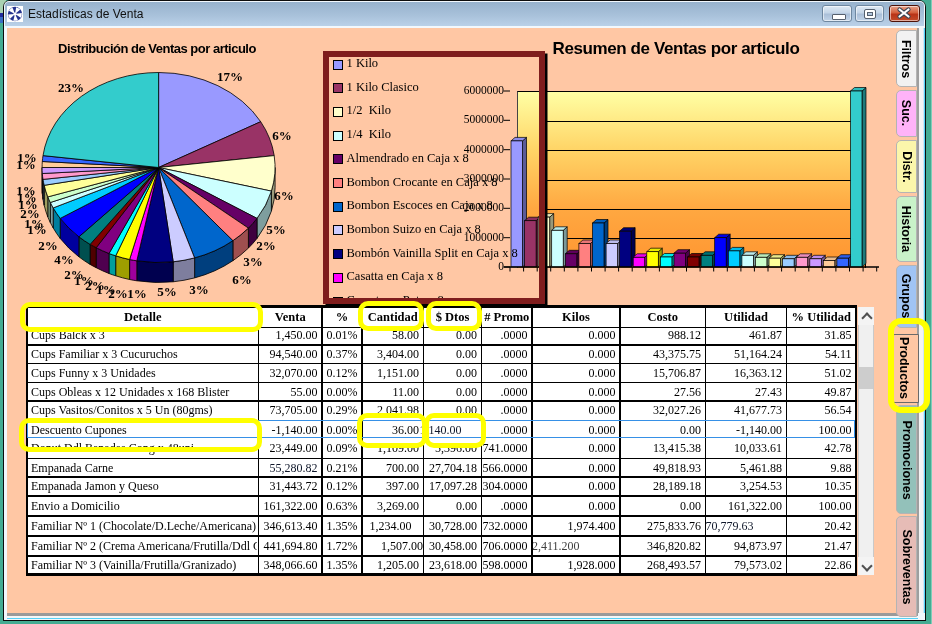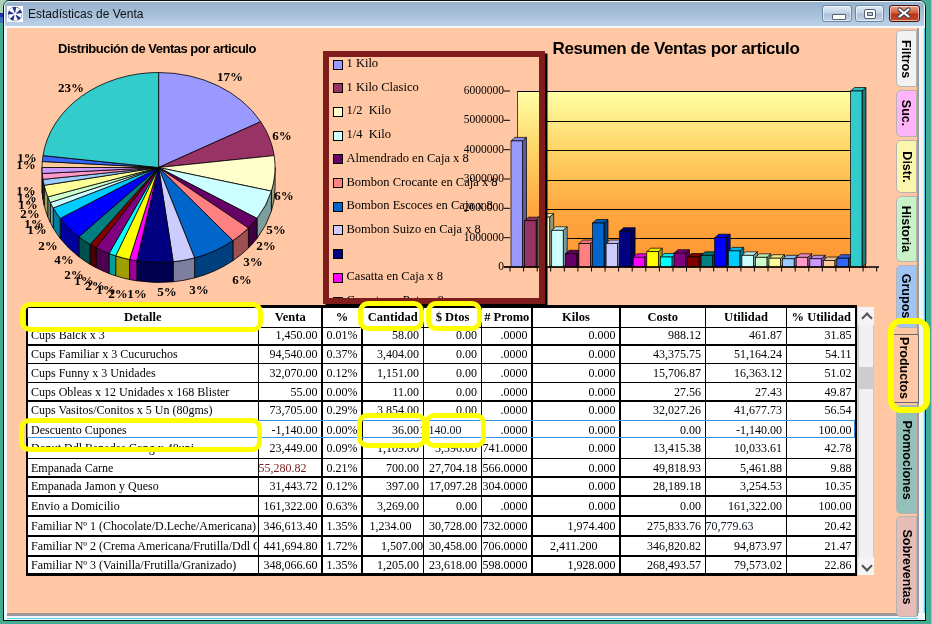--- a/index.html
+++ b/index.html
@@ -266,20 +266,21 @@
     <div style="position:absolute;left:18px;top:70.1px;font:12.5px 'Liberation Serif';white-space:nowrap;color:#000">1/4&nbsp; Kilo</div>
     <div style="position:absolute;left:4.5px;top:97.3px;width:8px;height:8px;background:#660066;border:1px solid #000"></div>
     <div style="position:absolute;left:18px;top:93.8px;font:12.5px 'Liberation Serif';white-space:nowrap;color:#000">Almendrado en Caja x 8</div>
     <div style="position:absolute;left:4.5px;top:121.0px;width:8px;height:8px;background:#FF8080;border:1px solid #000"></div>
     <div style="position:absolute;left:18px;top:117.5px;font:12.5px 'Liberation Serif';white-space:nowrap;color:#000">Bombon Crocante en Caja x 8</div>
     <div style="position:absolute;left:4.5px;top:144.7px;width:8px;height:8px;background:#0066CC;border:1px solid #000"></div>
     <div style="position:absolute;left:18px;top:141.2px;font:12.5px 'Liberation Serif';white-space:nowrap;color:#000">Bombon Escoces en Caja x 8</div>
     <div style="position:absolute;left:4.5px;top:168.4px;width:8px;height:8px;background:#CCCCFF;border:1px solid #000"></div>
     <div style="position:absolute;left:18px;top:164.9px;font:12.5px 'Liberation Serif';white-space:nowrap;color:#000">Bombon Suizo en Caja x 8</div>
     <div style="position:absolute;left:4.5px;top:192.1px;width:8px;height:8px;background:#000080;border:1px solid #000"></div>
+    <div style="position:absolute;left:18px;top:188.6px;font:12.5px 'Liberation Serif';white-space:nowrap;color:#000">Bombón Vainilla Split en Caja x 8</div>
     <div style="position:absolute;left:4.5px;top:215.8px;width:8px;height:8px;background:#FF00FF;border:1px solid #000"></div>
     <div style="position:absolute;left:18px;top:212.3px;font:12.5px 'Liberation Serif';white-space:nowrap;color:#000">Casatta en Caja x 8</div>
     <div style="position:absolute;left:4.5px;top:239.5px;width:8px;height:8px;background:#FFFF00;border:1px solid #000"></div>
     <div style="position:absolute;left:18px;top:236.0px;font:12.5px 'Liberation Serif';white-space:nowrap;color:#000">Cassata en Pote x 8</div>
   </div>
 
 <div style="position:absolute;left:27px;top:306.5px;width:829px;height:268.0px;background:#fff"></div>
 <div style="position:absolute;left:27px;top:306.5px;width:231.5px;height:21.0px;font:bold 12.5px 'Liberation Serif';text-align:center;line-height:21.0px;color:#000">Detalle</div>
 <div style="position:absolute;left:258.5px;top:306.5px;width:63.5px;height:21.0px;font:bold 12.5px 'Liberation Serif';text-align:center;line-height:21.0px;color:#000">Venta</div>
 <div style="position:absolute;left:322px;top:306.5px;width:40px;height:21.0px;font:bold 12.5px 'Liberation Serif';text-align:center;line-height:21.0px;color:#000">%</div>
@@ -326,21 +327,21 @@
 <div style="position:absolute;left:362px;width:57.0px;text-align:right;top:382.5px;height:18.5px;font:12px 'Liberation Serif';line-height:18.5px;white-space:nowrap;overflow:hidden;color:#000">11.00</div>
 <div style="position:absolute;left:423.5px;width:53.5px;text-align:right;top:382.5px;height:18.5px;font:12px 'Liberation Serif';line-height:18.5px;white-space:nowrap;overflow:hidden;color:#000">0.00</div>
 <div style="position:absolute;left:481.5px;width:46.0px;text-align:right;top:382.5px;height:18.5px;font:12px 'Liberation Serif';line-height:18.5px;white-space:nowrap;overflow:hidden;color:#000">.0000</div>
 <div style="position:absolute;left:532px;width:83.5px;text-align:right;top:382.5px;height:18.5px;font:12px 'Liberation Serif';line-height:18.5px;white-space:nowrap;overflow:hidden;color:#000">0.000</div>
 <div style="position:absolute;left:620px;width:81.0px;text-align:right;top:382.5px;height:18.5px;font:12px 'Liberation Serif';line-height:18.5px;white-space:nowrap;overflow:hidden;color:#000">27.56</div>
 <div style="position:absolute;left:705.5px;width:76.5px;text-align:right;top:382.5px;height:18.5px;font:12px 'Liberation Serif';line-height:18.5px;white-space:nowrap;overflow:hidden;color:#000">27.43</div>
 <div style="position:absolute;left:786.5px;width:65.0px;text-align:right;top:382.5px;height:18.5px;font:12px 'Liberation Serif';line-height:18.5px;white-space:nowrap;overflow:hidden;color:#000">49.87</div>
 <div style="position:absolute;left:31px;width:225.5px;text-align:left;top:401px;height:19.5px;font:12px 'Liberation Serif';line-height:19.5px;white-space:nowrap;overflow:hidden;color:#000">Cups Vasitos/Conitos x 5 Un (80gms)</div>
 <div style="position:absolute;left:258.5px;width:59.0px;text-align:right;top:401px;height:19.5px;font:12px 'Liberation Serif';line-height:19.5px;white-space:nowrap;overflow:hidden;color:#000">73,705.00</div>
 <div style="position:absolute;left:322px;width:35.5px;text-align:right;top:401px;height:19.5px;font:12px 'Liberation Serif';line-height:19.5px;white-space:nowrap;overflow:hidden;color:#000">0.29%</div>
-<div style="position:absolute;left:362px;width:57.0px;text-align:right;top:401px;height:19.5px;font:12px 'Liberation Serif';line-height:19.5px;white-space:nowrap;overflow:hidden;color:#000">3,854.00</div>
+<div style="position:absolute;left:362px;width:57.0px;text-align:right;top:401px;height:19.5px;font:12px 'Liberation Serif';line-height:19.5px;white-space:nowrap;overflow:hidden;color:#000">2,041.98</div>
 <div style="position:absolute;left:423.5px;width:53.5px;text-align:right;top:401px;height:19.5px;font:12px 'Liberation Serif';line-height:19.5px;white-space:nowrap;overflow:hidden;color:#000">0.00</div>
 <div style="position:absolute;left:481.5px;width:46.0px;text-align:right;top:401px;height:19.5px;font:12px 'Liberation Serif';line-height:19.5px;white-space:nowrap;overflow:hidden;color:#000">.0000</div>
 <div style="position:absolute;left:532px;width:83.5px;text-align:right;top:401px;height:19.5px;font:12px 'Liberation Serif';line-height:19.5px;white-space:nowrap;overflow:hidden;color:#000">0.000</div>
 <div style="position:absolute;left:620px;width:81.0px;text-align:right;top:401px;height:19.5px;font:12px 'Liberation Serif';line-height:19.5px;white-space:nowrap;overflow:hidden;color:#000">32,027.26</div>
 <div style="position:absolute;left:705.5px;width:76.5px;text-align:right;top:401px;height:19.5px;font:12px 'Liberation Serif';line-height:19.5px;white-space:nowrap;overflow:hidden;color:#000">41,677.73</div>
 <div style="position:absolute;left:786.5px;width:65.0px;text-align:right;top:401px;height:19.5px;font:12px 'Liberation Serif';line-height:19.5px;white-space:nowrap;overflow:hidden;color:#000">56.54</div>
 <div style="position:absolute;left:31px;width:225.5px;text-align:left;top:420.5px;height:18.5px;font:12px 'Liberation Serif';line-height:18.5px;white-space:nowrap;overflow:hidden;color:#000">Descuento Cupones</div>
 <div style="position:absolute;left:258.5px;width:59.0px;text-align:right;top:420.5px;height:18.5px;font:12px 'Liberation Serif';line-height:18.5px;white-space:nowrap;overflow:hidden;color:#000">-1,140.00</div>
 <div style="position:absolute;left:322px;width:35.5px;text-align:right;top:420.5px;height:18.5px;font:12px 'Liberation Serif';line-height:18.5px;white-space:nowrap;overflow:hidden;color:#000">0.00%</div>
 <div style="position:absolute;left:362px;width:57.0px;text-align:right;top:420.5px;height:18.5px;font:12px 'Liberation Serif';line-height:18.5px;white-space:nowrap;overflow:hidden;color:#000">36.00</div>
@@ -354,21 +355,21 @@
 <div style="position:absolute;left:258.5px;width:59.0px;text-align:right;top:439px;height:19.5px;font:12px 'Liberation Serif';line-height:19.5px;white-space:nowrap;overflow:hidden;color:#000">23,449.00</div>
 <div style="position:absolute;left:322px;width:35.5px;text-align:right;top:439px;height:19.5px;font:12px 'Liberation Serif';line-height:19.5px;white-space:nowrap;overflow:hidden;color:#000">0.09%</div>
 <div style="position:absolute;left:362px;width:57.0px;text-align:right;top:439px;height:19.5px;font:12px 'Liberation Serif';line-height:19.5px;white-space:nowrap;overflow:hidden;color:#000">1,109.00</div>
 <div style="position:absolute;left:423.5px;width:53.5px;text-align:right;top:439px;height:19.5px;font:12px 'Liberation Serif';line-height:19.5px;white-space:nowrap;overflow:hidden;color:#000">5,396.00</div>
 <div style="position:absolute;left:481.5px;width:46.0px;text-align:right;top:439px;height:19.5px;font:12px 'Liberation Serif';line-height:19.5px;white-space:nowrap;overflow:hidden;color:#000">741.0000</div>
 <div style="position:absolute;left:532px;width:83.5px;text-align:right;top:439px;height:19.5px;font:12px 'Liberation Serif';line-height:19.5px;white-space:nowrap;overflow:hidden;color:#000">0.000</div>
 <div style="position:absolute;left:620px;width:81.0px;text-align:right;top:439px;height:19.5px;font:12px 'Liberation Serif';line-height:19.5px;white-space:nowrap;overflow:hidden;color:#000">13,415.38</div>
 <div style="position:absolute;left:705.5px;width:76.5px;text-align:right;top:439px;height:19.5px;font:12px 'Liberation Serif';line-height:19.5px;white-space:nowrap;overflow:hidden;color:#000">10,033.61</div>
 <div style="position:absolute;left:786.5px;width:65.0px;text-align:right;top:439px;height:19.5px;font:12px 'Liberation Serif';line-height:19.5px;white-space:nowrap;overflow:hidden;color:#000">42.78</div>
 <div style="position:absolute;left:31px;width:225.5px;text-align:left;top:458.5px;height:18.5px;font:12px 'Liberation Serif';line-height:18.5px;white-space:nowrap;overflow:hidden;color:#000">Empanada Carne</div>
-<div style="position:absolute;left:258.5px;width:59.0px;text-align:left;top:458.5px;height:18.5px;font:12px 'Liberation Serif';line-height:18.5px;white-space:nowrap;overflow:hidden;color:#7f1d1d">55,280.82</div>
+<div style="position:absolute;left:258.5px;width:59.0px;text-align:right;top:458.5px;height:18.5px;font:12px 'Liberation Serif';line-height:18.5px;white-space:nowrap;overflow:hidden;color:#0f172a">55,280.82</div>
 <div style="position:absolute;left:322px;width:35.5px;text-align:right;top:458.5px;height:18.5px;font:12px 'Liberation Serif';line-height:18.5px;white-space:nowrap;overflow:hidden;color:#000">0.21%</div>
 <div style="position:absolute;left:362px;width:57.0px;text-align:right;top:458.5px;height:18.5px;font:12px 'Liberation Serif';line-height:18.5px;white-space:nowrap;overflow:hidden;color:#000">700.00</div>
 <div style="position:absolute;left:423.5px;width:53.5px;text-align:right;top:458.5px;height:18.5px;font:12px 'Liberation Serif';line-height:18.5px;white-space:nowrap;overflow:hidden;color:#000">27,704.18</div>
 <div style="position:absolute;left:481.5px;width:46.0px;text-align:right;top:458.5px;height:18.5px;font:12px 'Liberation Serif';line-height:18.5px;white-space:nowrap;overflow:hidden;color:#000">566.0000</div>
 <div style="position:absolute;left:532px;width:83.5px;text-align:right;top:458.5px;height:18.5px;font:12px 'Liberation Serif';line-height:18.5px;white-space:nowrap;overflow:hidden;color:#000">0.000</div>
 <div style="position:absolute;left:620px;width:81.0px;text-align:right;top:458.5px;height:18.5px;font:12px 'Liberation Serif';line-height:18.5px;white-space:nowrap;overflow:hidden;color:#000">49,818.93</div>
 <div style="position:absolute;left:705.5px;width:76.5px;text-align:right;top:458.5px;height:18.5px;font:12px 'Liberation Serif';line-height:18.5px;white-space:nowrap;overflow:hidden;color:#000">5,461.88</div>
 <div style="position:absolute;left:786.5px;width:65.0px;text-align:right;top:458.5px;height:18.5px;font:12px 'Liberation Serif';line-height:18.5px;white-space:nowrap;overflow:hidden;color:#000">9.88</div>
 <div style="position:absolute;left:31px;width:225.5px;text-align:left;top:477px;height:19px;font:12px 'Liberation Serif';line-height:19px;white-space:nowrap;overflow:hidden;color:#000">Empanada Jamon y Queso</div>
 <div style="position:absolute;left:258.5px;width:59.0px;text-align:right;top:477px;height:19px;font:12px 'Liberation Serif';line-height:19px;white-space:nowrap;overflow:hidden;color:#000">31,443.72</div>
@@ -399,21 +400,21 @@
 <div style="position:absolute;left:532px;width:83.5px;text-align:right;top:516px;height:20px;font:12px 'Liberation Serif';line-height:20px;white-space:nowrap;overflow:hidden;color:#000">1,974.400</div>
 <div style="position:absolute;left:620px;width:81.0px;text-align:right;top:516px;height:28px;font:12px 'Liberation Serif';line-height:20px;white-space:nowrap;overflow:hidden;color:#000">275,833.76</div>
 <div style="position:absolute;left:705.5px;width:76.5px;text-align:left;top:516px;height:20px;font:12px 'Liberation Serif';line-height:20px;white-space:nowrap;overflow:hidden;color:#0f172a">70,779.63</div>
 <div style="position:absolute;left:786.5px;width:65.0px;text-align:right;top:516px;height:20px;font:12px 'Liberation Serif';line-height:20px;white-space:nowrap;overflow:hidden;color:#000">20.42</div>
 <div style="position:absolute;left:31px;width:225.5px;text-align:left;top:536px;height:20px;font:12px 'Liberation Serif';line-height:20px;white-space:nowrap;overflow:hidden;color:#000">Familiar Nº 2 (Crema Americana/Frutilla/Ddl Gr</div>
 <div style="position:absolute;left:258.5px;width:59.0px;text-align:right;top:536px;height:20px;font:12px 'Liberation Serif';line-height:20px;white-space:nowrap;overflow:hidden;color:#000">441,694.80</div>
 <div style="position:absolute;left:322px;width:35.5px;text-align:right;top:536px;height:20px;font:12px 'Liberation Serif';line-height:20px;white-space:nowrap;overflow:hidden;color:#000">1.72%</div>
 <div style="position:absolute;left:366px;width:57.0px;text-align:right;top:536px;height:20px;font:12px 'Liberation Serif';line-height:20px;white-space:nowrap;overflow:hidden;color:#000">1,507.00</div>
 <div style="position:absolute;left:423.5px;width:53.5px;text-align:right;top:536px;height:20px;font:12px 'Liberation Serif';line-height:20px;white-space:nowrap;overflow:hidden;color:#000">30,458.00</div>
 <div style="position:absolute;left:481.5px;width:46.0px;text-align:right;top:536px;height:20px;font:12px 'Liberation Serif';line-height:20px;white-space:nowrap;overflow:hidden;color:#000">706.0000</div>
-<div style="position:absolute;left:532px;width:83.5px;text-align:center;top:536px;height:20px;font:12px 'Liberation Serif';line-height:20px;white-space:nowrap;overflow:hidden;color:#000000">2,411.200</div>
+<div style="position:absolute;left:532px;width:83.5px;text-align:left;top:536px;height:20px;font:12px 'Liberation Serif';line-height:20px;white-space:nowrap;overflow:hidden;color:#404040">2,411.200</div>
 <div style="position:absolute;left:620px;width:81.0px;text-align:right;top:536px;height:20px;font:12px 'Liberation Serif';line-height:20px;white-space:nowrap;overflow:hidden;color:#000">346,820.82</div>
 <div style="position:absolute;left:705.5px;width:76.5px;text-align:right;top:536px;height:20px;font:12px 'Liberation Serif';line-height:20px;white-space:nowrap;overflow:hidden;color:#000">94,873.97</div>
 <div style="position:absolute;left:786.5px;width:65.0px;text-align:right;top:536px;height:20px;font:12px 'Liberation Serif';line-height:20px;white-space:nowrap;overflow:hidden;color:#000">21.47</div>
 <div style="position:absolute;left:31px;width:225.5px;text-align:left;top:556px;height:18.5px;font:12px 'Liberation Serif';line-height:18.5px;white-space:nowrap;overflow:hidden;color:#000">Familiar Nº 3 (Vainilla/Frutilla/Granizado)</div>
 <div style="position:absolute;left:258.5px;width:59.0px;text-align:right;top:556px;height:18.5px;font:12px 'Liberation Serif';line-height:18.5px;white-space:nowrap;overflow:hidden;color:#000">348,066.60</div>
 <div style="position:absolute;left:322px;width:35.5px;text-align:right;top:556px;height:18.5px;font:12px 'Liberation Serif';line-height:18.5px;white-space:nowrap;overflow:hidden;color:#000">1.35%</div>
 <div style="position:absolute;left:362px;width:57.0px;text-align:right;top:556px;height:18.5px;font:12px 'Liberation Serif';line-height:18.5px;white-space:nowrap;overflow:hidden;color:#000">1,205.00</div>
 <div style="position:absolute;left:423.5px;width:53.5px;text-align:right;top:556px;height:18.5px;font:12px 'Liberation Serif';line-height:18.5px;white-space:nowrap;overflow:hidden;color:#000">23,618.00</div>
 <div style="position:absolute;left:481.5px;width:46.0px;text-align:right;top:556px;height:18.5px;font:12px 'Liberation Serif';line-height:18.5px;white-space:nowrap;overflow:hidden;color:#000">598.0000</div>
 <div style="position:absolute;left:532px;width:83.5px;text-align:right;top:556px;height:18.5px;font:12px 'Liberation Serif';line-height:18.5px;white-space:nowrap;overflow:hidden;color:#000">1,928.000</div>

